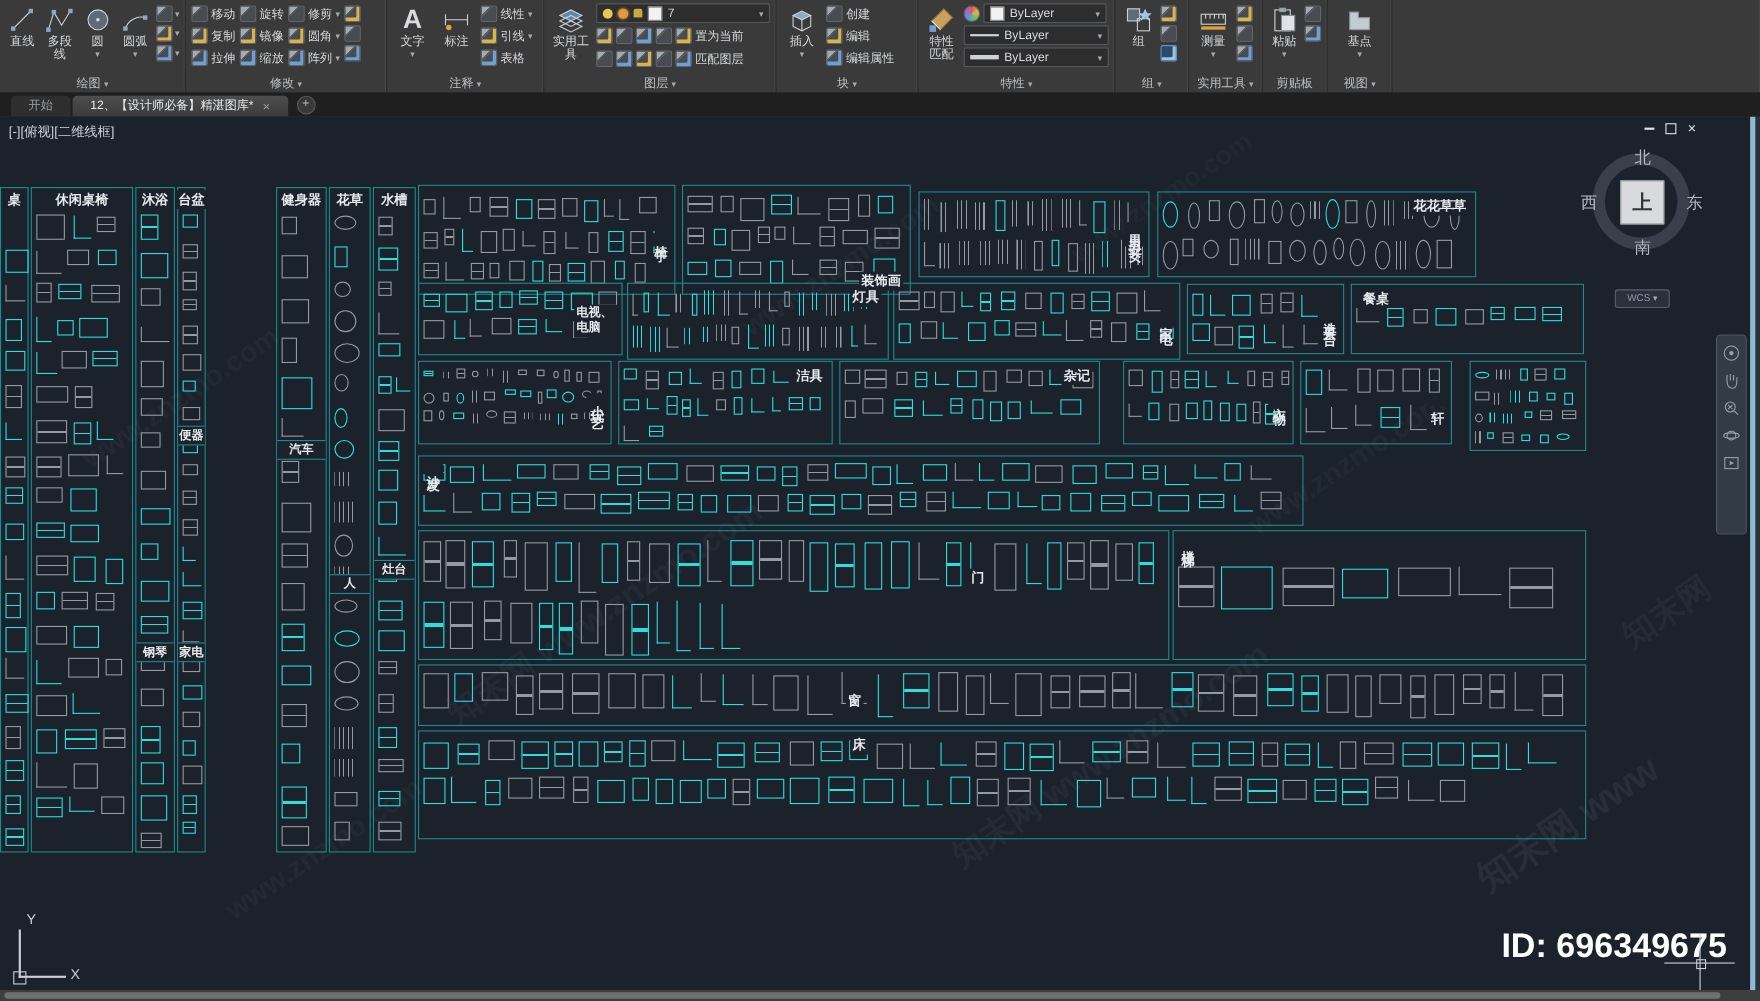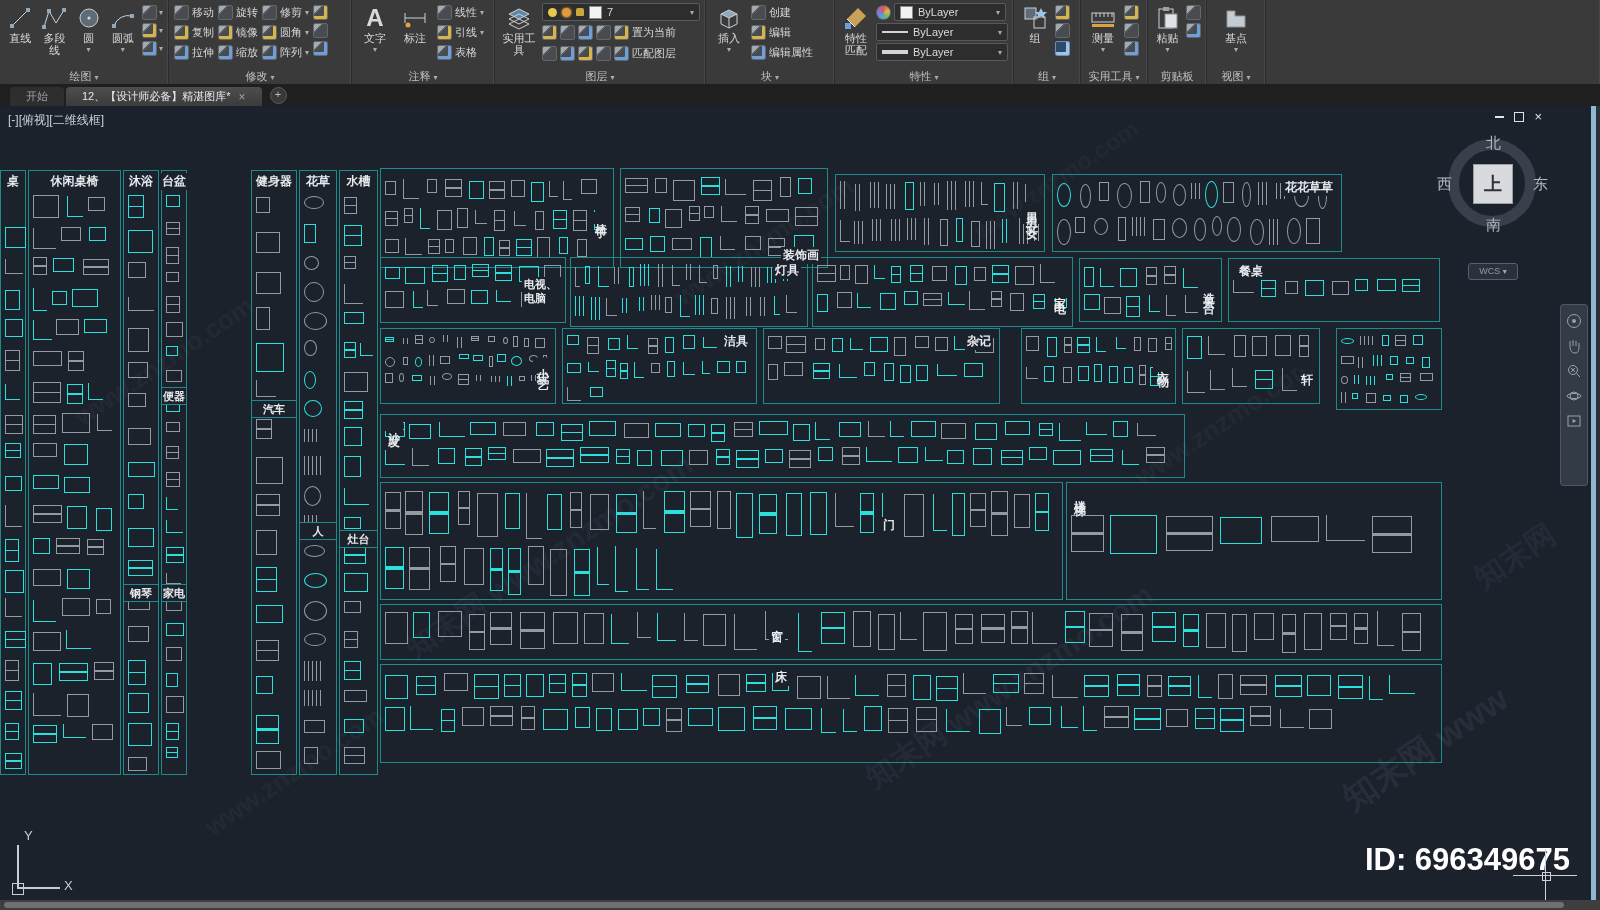--- a/index.html
+++ b/index.html
@@ -680,21 +680,21 @@
       <span class="g g2" style="left: 4px; top: 346px; width: 17px; height: 12px; --c: #29e0dd;"></span>
       <span class="g g2" style="left: 4px; top: 375px; width: 22px; height: 18px; --c: #29e0dd;"></span>
       <span class="g g1" style="left: 4px; top: 402px; width: 24px; height: 19px; --c: #29e0dd;"></span>
       <span class="g g2" style="left: 4px; top: 430px; width: 17px; height: 12px; --c: #929aa3;"></span>
       <span class="g g2" style="left: 4px; top: 460px; width: 14px; height: 17px; --c: #929aa3;"></span>
       <span class="g g2" style="left: 4px; top: 490px; width: 17px; height: 19px; --c: #29e0dd;"></span>
       <span class="g g2" style="left: 4px; top: 519px; width: 23px; height: 12px; --c: #929aa3;"></span>
       <span class="g g2" style="left: 4px; top: 548px; width: 20px; height: 14px; --c: #29e0dd;"></span>
       <span class="g g2" style="left: 4px; top: 576px; width: 21px; height: 17px; --c: #929aa3;"></span>
       <span class="slab th">水槽</span>
-      <div class="sublab" style="top: 359px;">灶台</div>
+      <div class="sublab" style="top: 338px;">灶台</div>
     </div>
     <div class="secbox" style="left: 380px; top: 62px; width: 234px; height: 100px;">
       <span class="g g1" style="left: 4px; top: 12px; width: 11px; height: 14px; --c: #929aa3;"></span>
       <span class="g g4" style="left: 22px; top: 10px; width: 16px; height: 20px; --c: #929aa3;"></span>
       <span class="g g1" style="left: 46px; top: 10px; width: 10px; height: 14px; --c: #929aa3;"></span>
       <span class="g g2" style="left: 64px; top: 10px; width: 17px; height: 18px; --c: #929aa3;"></span>
       <span class="g g1" style="left: 88px; top: 12px; width: 15px; height: 18px; --c: #29e0dd;"></span>
       <span class="g g2" style="left: 108px; top: 12px; width: 16px; height: 18px; --c: #929aa3;"></span>
       <span class="g g1" style="left: 130px; top: 11px; width: 14px; height: 17px; --c: #929aa3;"></span>
       <span class="g g1" style="left: 150px; top: 13px; width: 13px; height: 20px; --c: #29e0dd;"></span>

